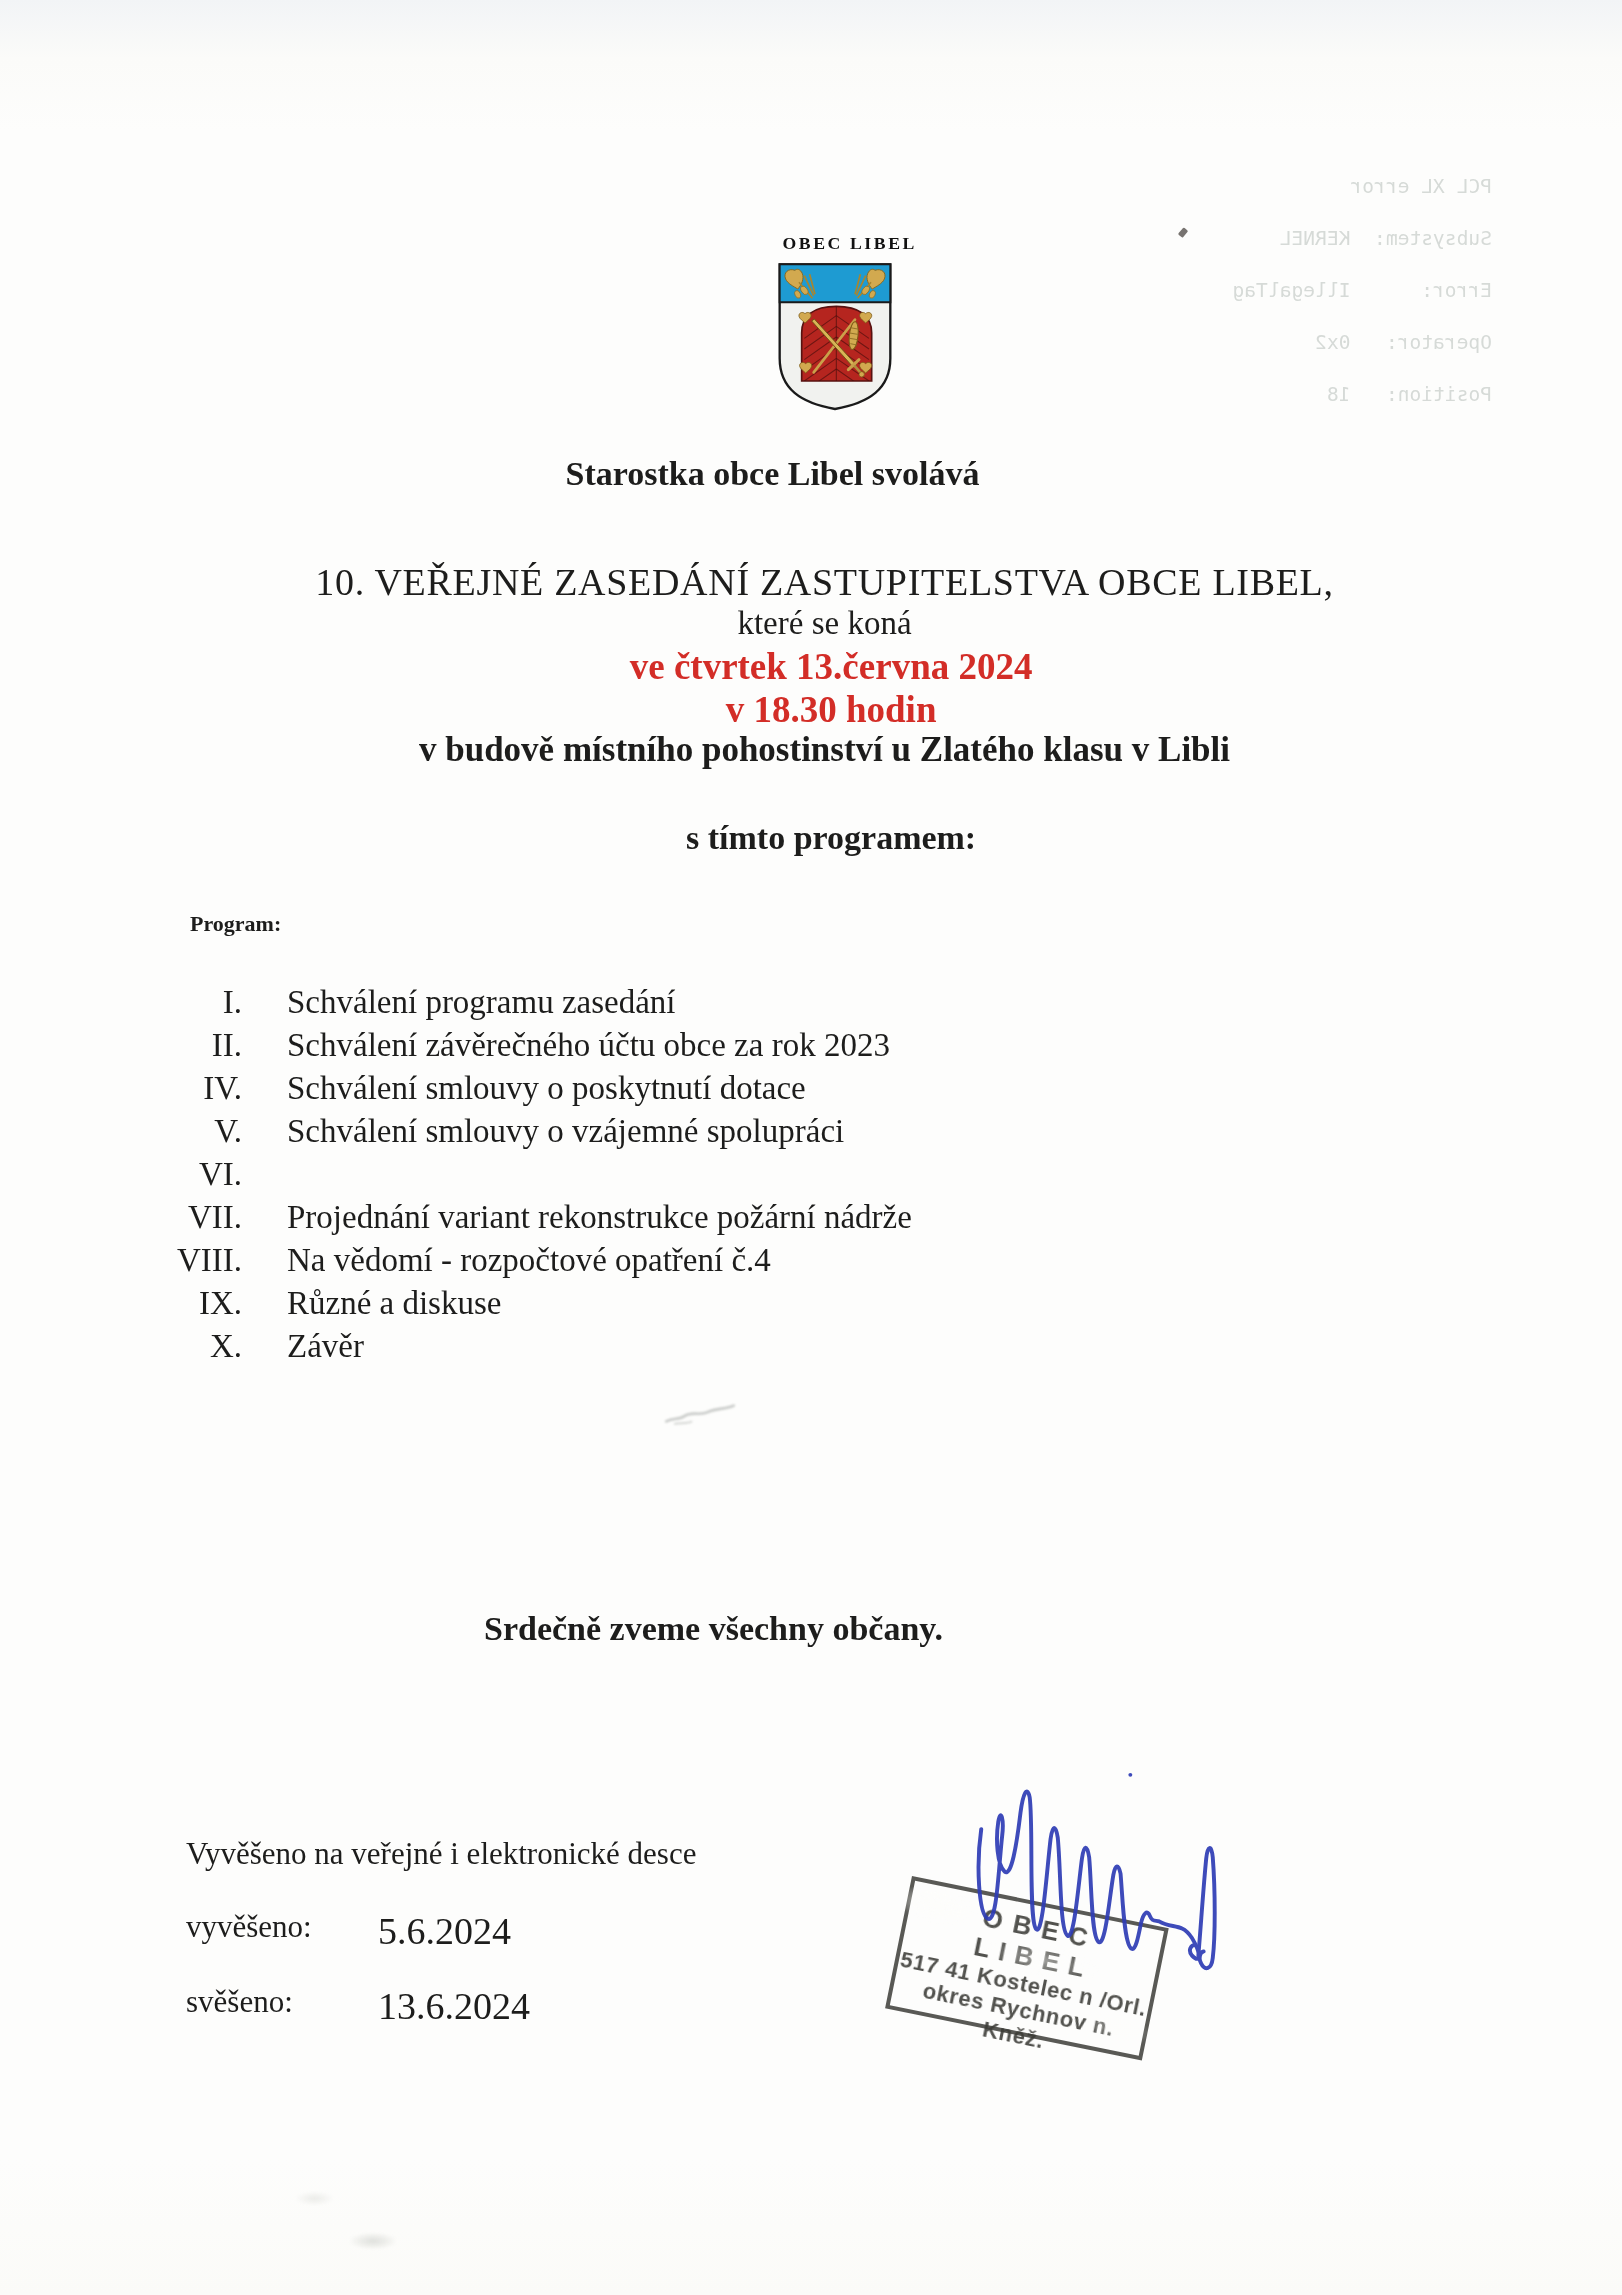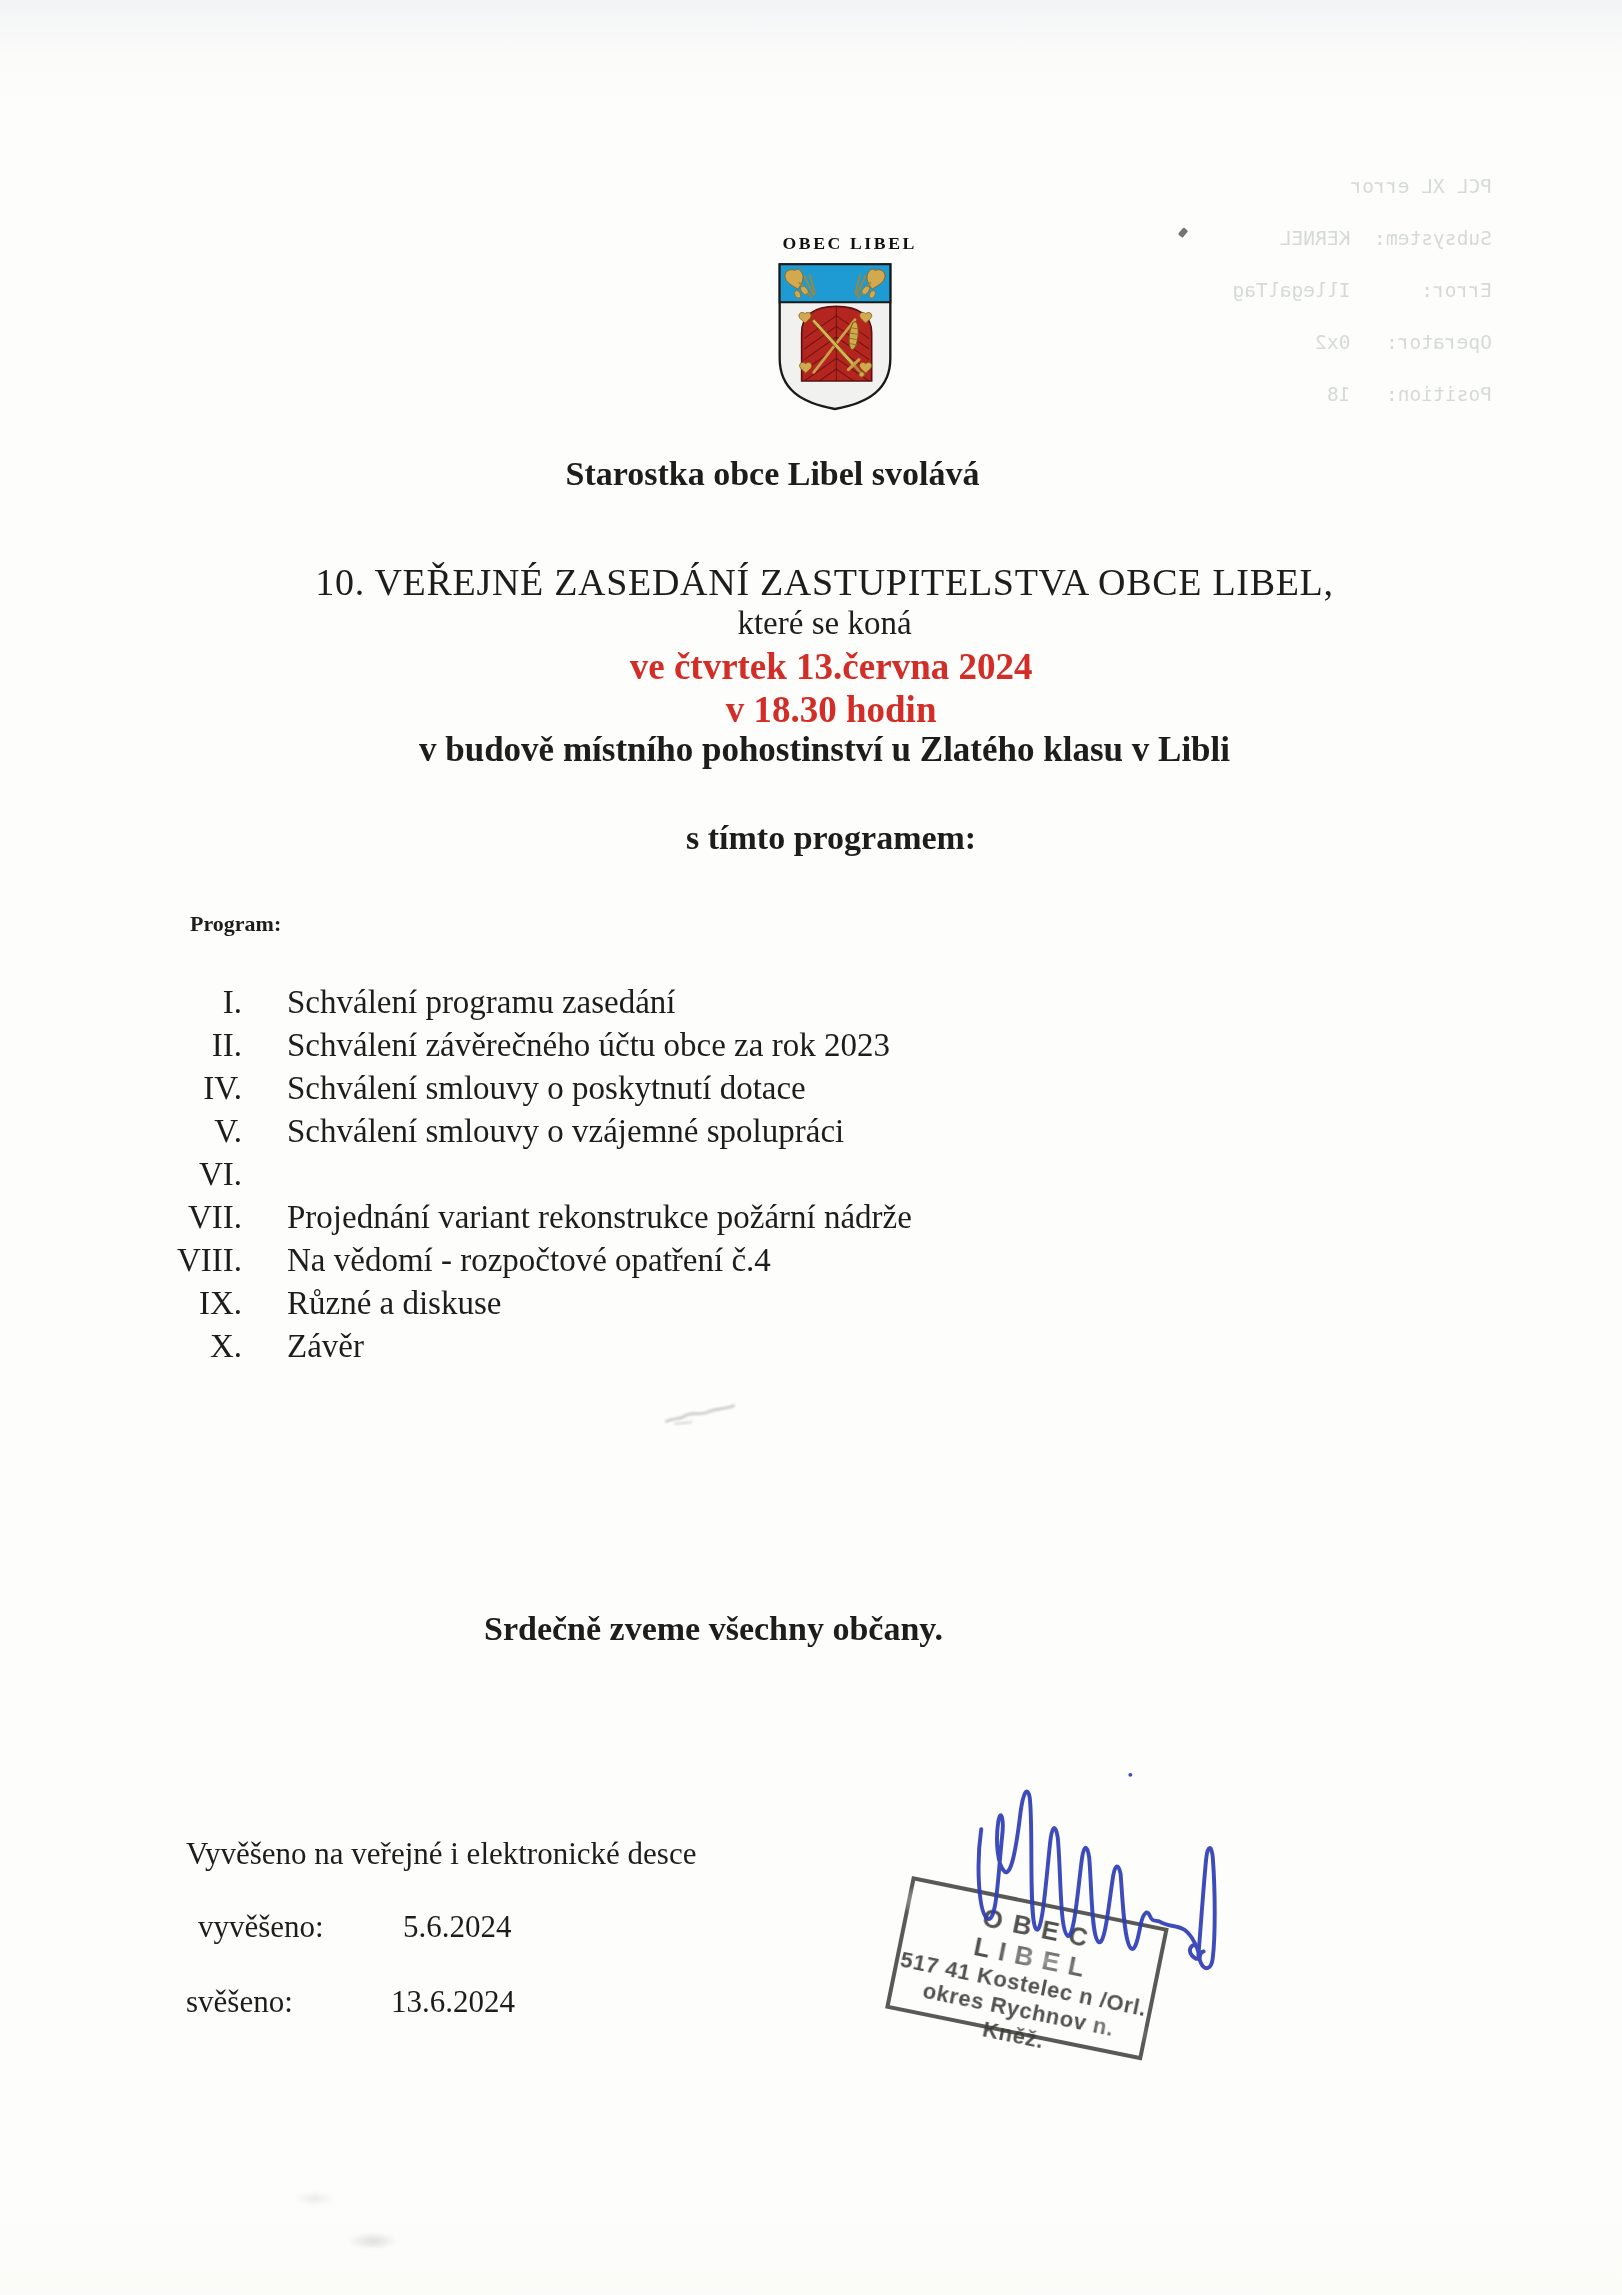--- a/index.html
+++ b/index.html
@@ -50,22 +50,22 @@
   }
   .program-list{position:absolute;left:0;top:984px;width:1623px;}
   .program-row{position:relative;height:43px;font-size:33px;}
   .program-num{
     position:absolute;left:144px;width:98px;text-align:right;display:inline-block;
   }
   .program-text{position:absolute;left:287px;white-space:nowrap;}
   
   .posting-notice{position:absolute;left:186px;top:1836px;font-size:31px;text-align:center;}
   .post-label{position:absolute;left:186px;font-size:31px;}
-  .post-date{position:absolute;left:391px;font-size:31px;}
-  .row-posted{top:1909px;margin-left:12px;}
+  .post-date{position:absolute;left:378px;font-size:38px;}
+  .row-posted{top:1909px;}
   .row-removed{top:1984px;}
   
   .stamp{
     position:absolute;left:912px;top:1876px;width:262px;height:135px;
     transform:rotate(11.5deg);transform-origin:top left;
     border:4.6px solid rgba(52,52,48,.82);
     box-sizing:border-box;
     text-align:center;
     font-family:"Liberation Sans", sans-serif;
     color:rgba(58,58,54,.88);

